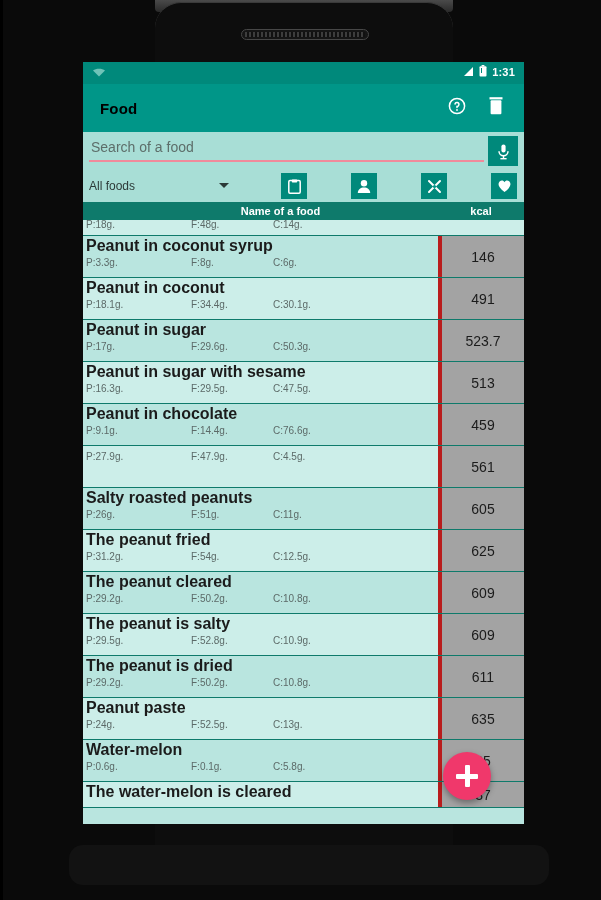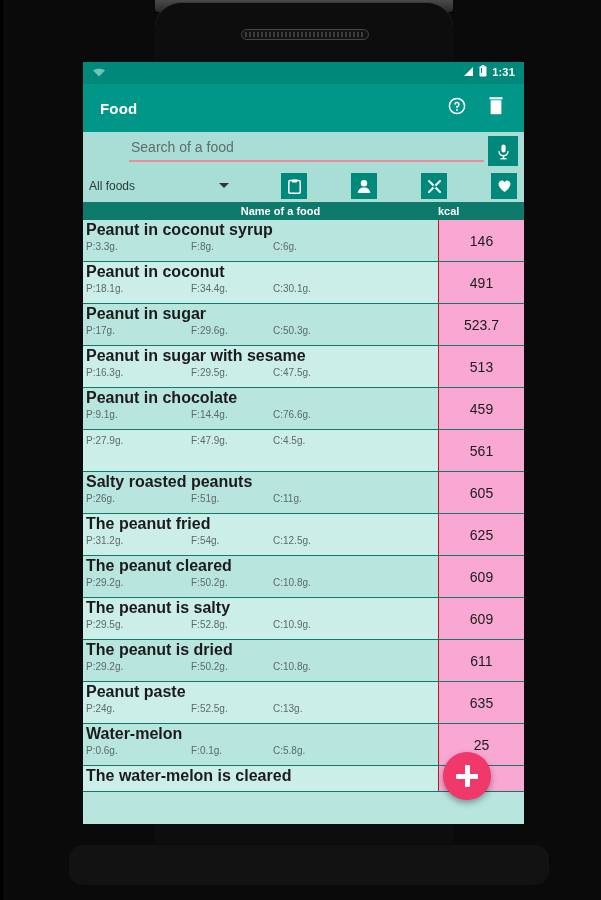--- a/index.html
+++ b/index.html
@@ -85,39 +85,39 @@
   #status-clock { font-size: 11px; font-weight: bold; letter-spacing: .2px; }
 
   
   #app-bar {
     position: relative;
     height: 48px;
     background: #009688;
     display: flex; align-items: center;
   }
   #app-title {
-    color: #ffffff;
+    color: #000000;
     font-size: 15px;
     font-weight: bold;
     margin-left: 17px;
     letter-spacing: .2px;
   }
   #app-bar-actions {
     margin-left: auto;
     display: flex; align-items: center; gap: 20px;
     padding-right: 19px;
   }
   .appbar-icon { display:block; cursor: pointer; }
 
   
   #search-row {
     position: relative;
     height: 38px;
     background: #a8ded6;
-    display: flex; align-items: center; padding-left: 40px;
+    display: flex; align-items: center;
   }
   #search-input-wrap {
     flex: 1;
     margin: 0 0 0 6px;
     position: relative;
     height: 30px;
   }
   #search-input {
     width: 100%; height: 26px;
     background: transparent;
@@ -187,20 +187,21 @@
     font-weight: bold;
     padding-left: 46px;
   }
   #th-name {
     flex: 1;
     text-align: center;
     padding-right: 6px;
   }
   #th-kcal {
     width: 86px;
+    text-align: center;
     flex: 0 0 auto;
   }
 
   
   #food-list {
     position: relative;
     height: 604px;
     overflow: hidden;
     background: #b9e5df;
   }
@@ -237,27 +238,27 @@
     font-size: 10px;
     color: #5c6a68;
     white-space: nowrap;
   }
   .macro.p { left: 0px; }
   .macro.f { left: 105px; }
   .macro.c { left: 187px; }
   .food-kcal {
     width: 86px;
     flex: 0 0 auto;
-    background: #f9a8d4;
+    background: #a3a3a3;
     display: flex;
     align-items: center;
     justify-content: center;
     font-size: 14px;
     color: #1b1b1b;
-    border-left: 1px solid #b91c1c;
+    border-left: 4px solid #b91c1c;
   }
 
   
   .food-row.partial-top { height: 16px; align-items: flex-end; }
   .food-row.partial-top .food-main { padding-top: 0; }
   .food-row.partial-top .macros { margin-top: 0; }
   .food-row.partial-bottom { height: 26px; }
 
   
   #fab {
@@ -379,20 +380,30 @@
         </svg>
       </div>
     </div>
 
     <div id="table-header">
       <div id="th-name">Name of a food</div>
       <div id="th-kcal">kcal</div>
     </div>
 
     <div id="food-list">
+        <div class="food-row alt partial-top">
+          <div class="food-main">
+            <div class="macros">
+              <span class="macro p">P:18g.</span>
+              <span class="macro f">F:48g.</span>
+              <span class="macro c">C:14g.</span>
+            </div>
+          </div>
+          <div class="food-kcal"></div>
+        </div>
         <div class="food-row">
           <div class="food-main">
             <div class="food-name">Peanut in coconut syrup</div>
             <div class="macros">
               <span class="macro p">P:3.3g.</span>
               <span class="macro f">F:8g.</span>
               <span class="macro c">C:6g.</span>
             </div>
           </div>
           <div class="food-kcal">146</div>

